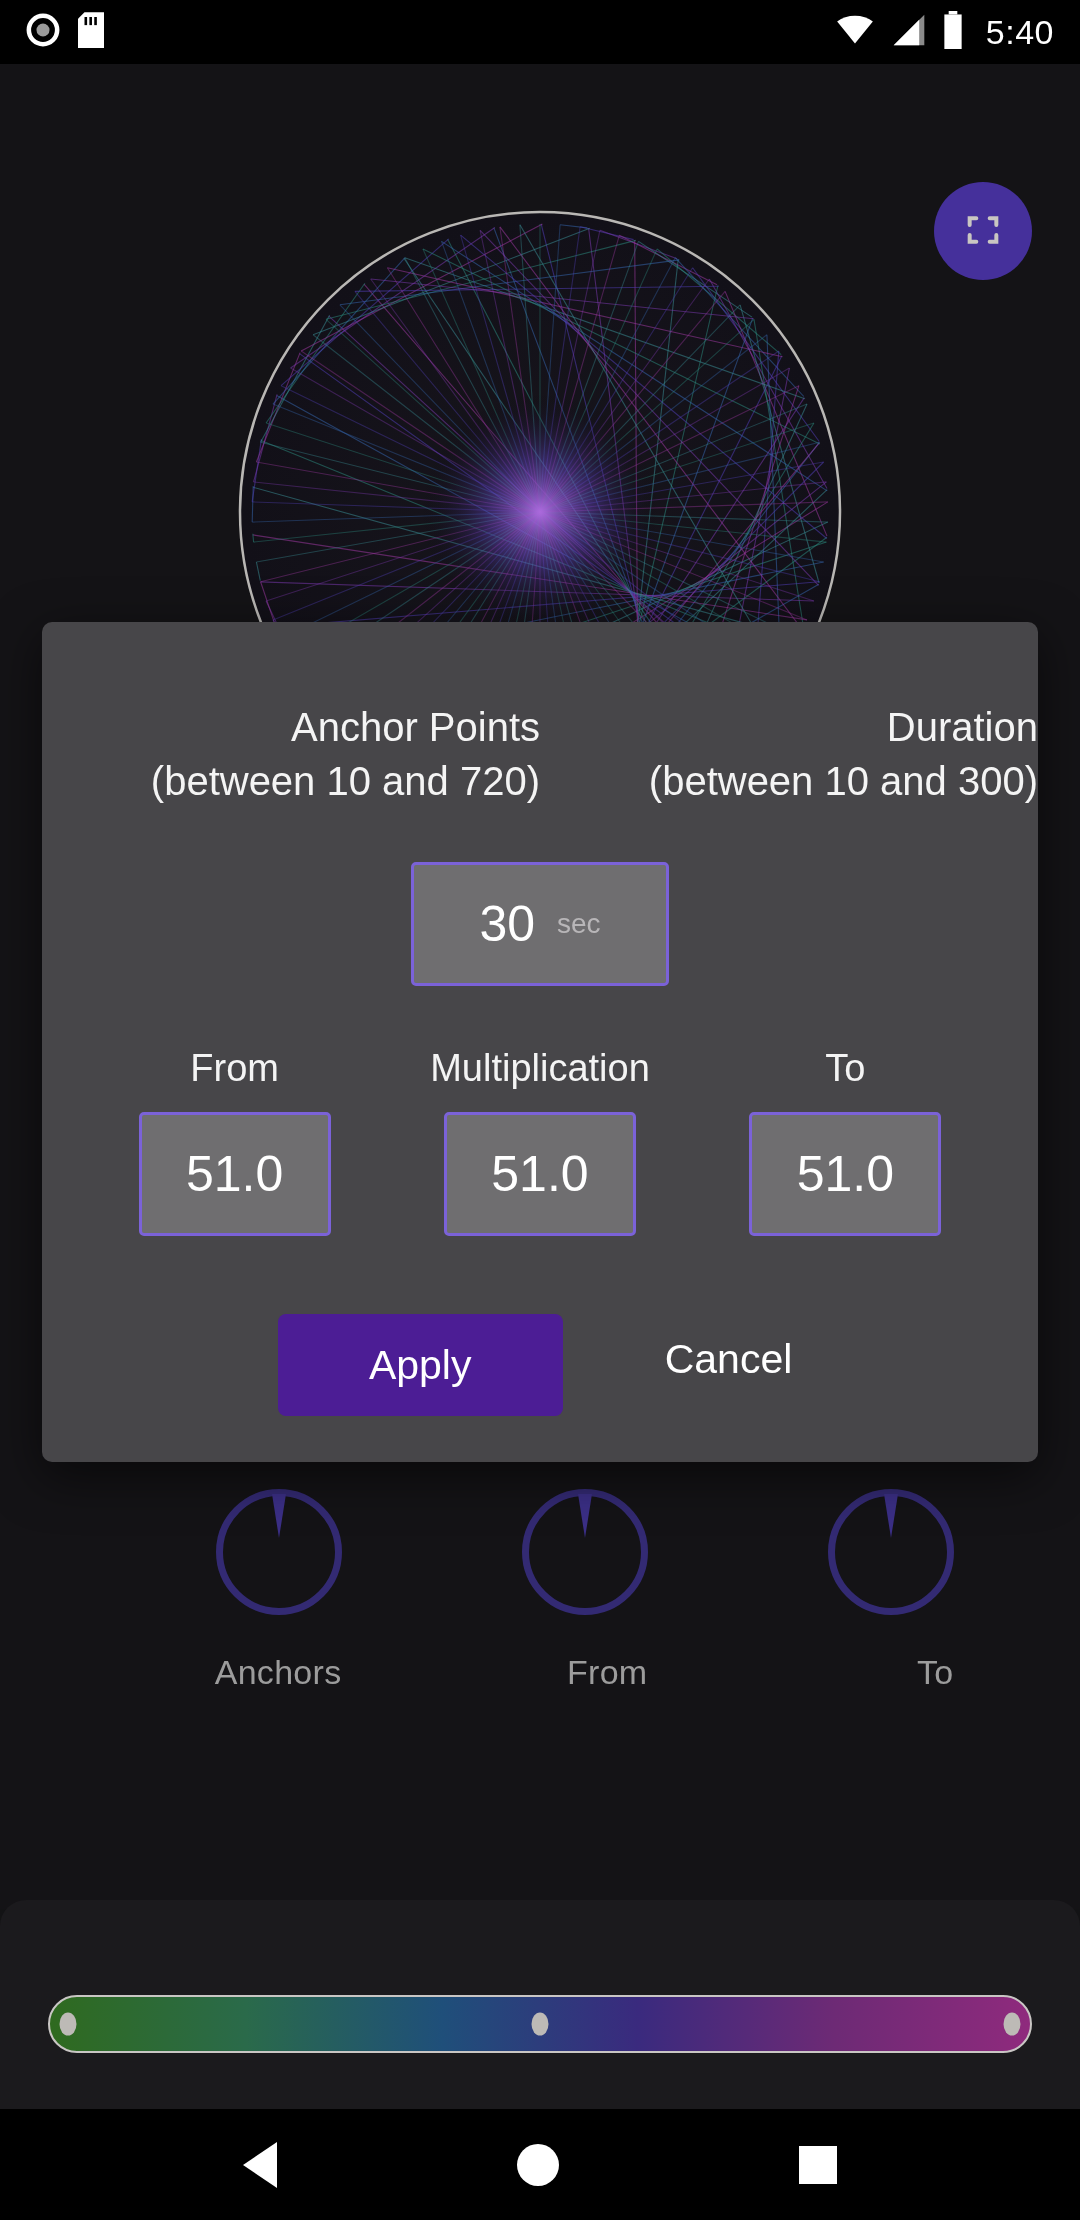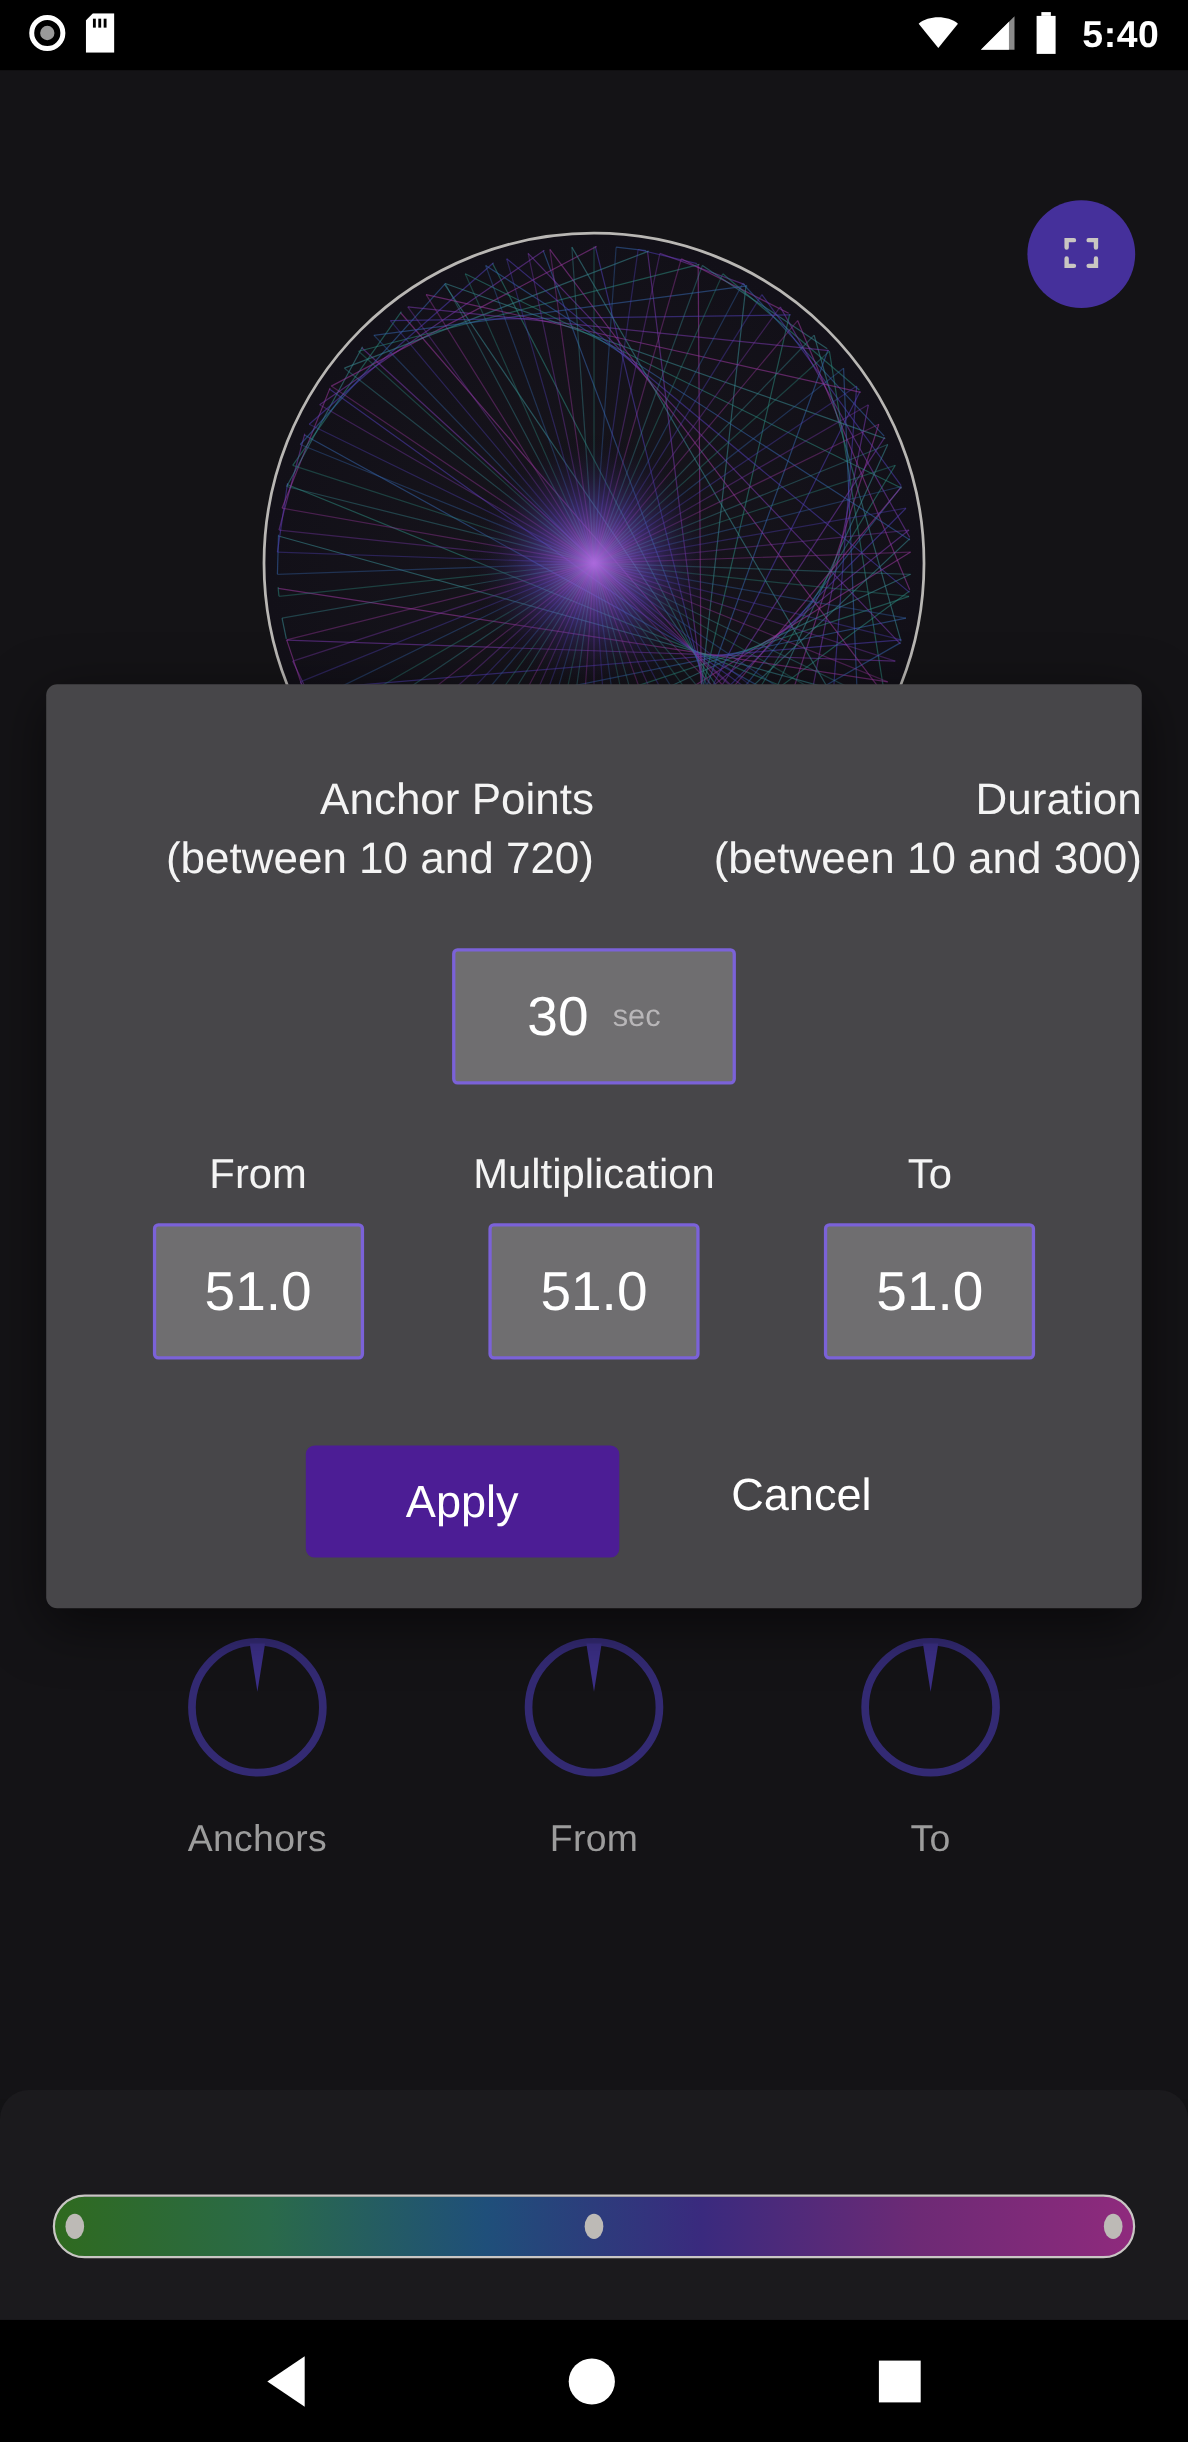--- a/index.html
+++ b/index.html
@@ -4,21 +4,21 @@
 <style>
   * { margin:0; padding:0; box-sizing:border-box; }
   html,body { width:1080px; height:2220px; background:#000; overflow:hidden; }
   body { font-family:"Liberation Sans", sans-serif; -webkit-font-smoothing:antialiased; }
 
   #screen { position:relative; width:1080px; height:2220px; background:#131315; overflow:hidden; }
 
   
   #statusbar{
     position:absolute; left:0; top:0; width:1080px; height:64px;
-    background:#000; display:flex; align-items:center; padding:0 26px;font-weight:bold;
+    background:#000; display:flex; align-items:center; padding:0 26px;
   }
   .sb-left{ display:flex; align-items:center; gap:18px; }
   .sb-right{ margin-left:auto; display:flex; align-items:center; gap:14px; }
   .sb-clock{ color:#fff; font-size:34px; letter-spacing:.5px; margin-left:8px; }
 
   
   #canvas-area{
     position:absolute; left:0; top:64px; width:1080px; height:1845px;
     background:#141316;
   }
@@ -32,21 +32,21 @@
     position:absolute; right:48px; top:118px; width:98px; height:98px;
     border-radius:50%; background:#45309b; border:none; cursor:pointer;
     display:flex; align-items:center; justify-content:center;
   }
 
   
   #knob-row{
     position:absolute; left:0; top:1425px; width:1080px; height:260px;
     display:flex; justify-content:center; gap:91px;
   }
-  .knob-cell{ width:215px; display:flex; flex-direction:column; align-items:center; }
+  .knob-cell{ width:215px; display:flex; flex-direction:column; align-items:flex-end; }
   .knob{ width:126px; height:126px; position:relative; }
   .knob-ring{
     position:absolute; inset:0; border-radius:50%;
     border:7px solid #332a73;
   }
   .knob-pointer{
     position:absolute; left:50%; top:5px; width:0; height:0;
     transform:translateX(-50%);
     border-left:7px solid transparent;
     border-right:7px solid transparent;

